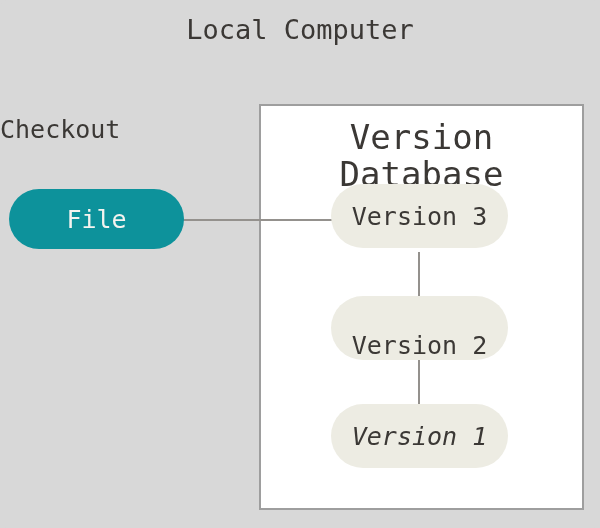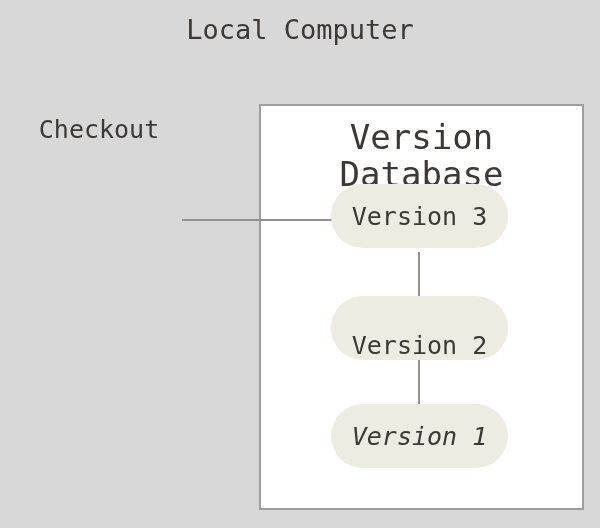--- a/index.html
+++ b/index.html
@@ -25,21 +25,20 @@
     text-align: center;
     font-size: 27px;
     line-height: 1.1;
     white-space: pre;
   }
   .checkout-label {
     position: absolute;
     top: 116px;
     left: 0;
     width: 198px;
-    text-align: center;
     font-size: 25px;
     line-height: 1.1;
   }
   .db-box {
     position: absolute;
     left: 259px;
     top: 104px;
     width: 321px;
     height: 402px;
     background: var(--box-fill, #ffffff);
@@ -111,20 +110,23 @@
   <div class="db-box">
     <div class="db-title">Version Database</div>
   </div>
 
   <div class="hline"></div>
 
   <div class="vline v32"></div>
 
   <div class="vline v21"></div>
 
+  <div class="pill file-pill">
+    <span>File</span>
+  </div>
 
   <div class="pill version-pill v3">
     <span>Version 3</span>
   </div>
 
   <div class="pill version-pill v2">
     <span>Version 2</span>
   </div>
 
   <div class="pill version-pill v1">

